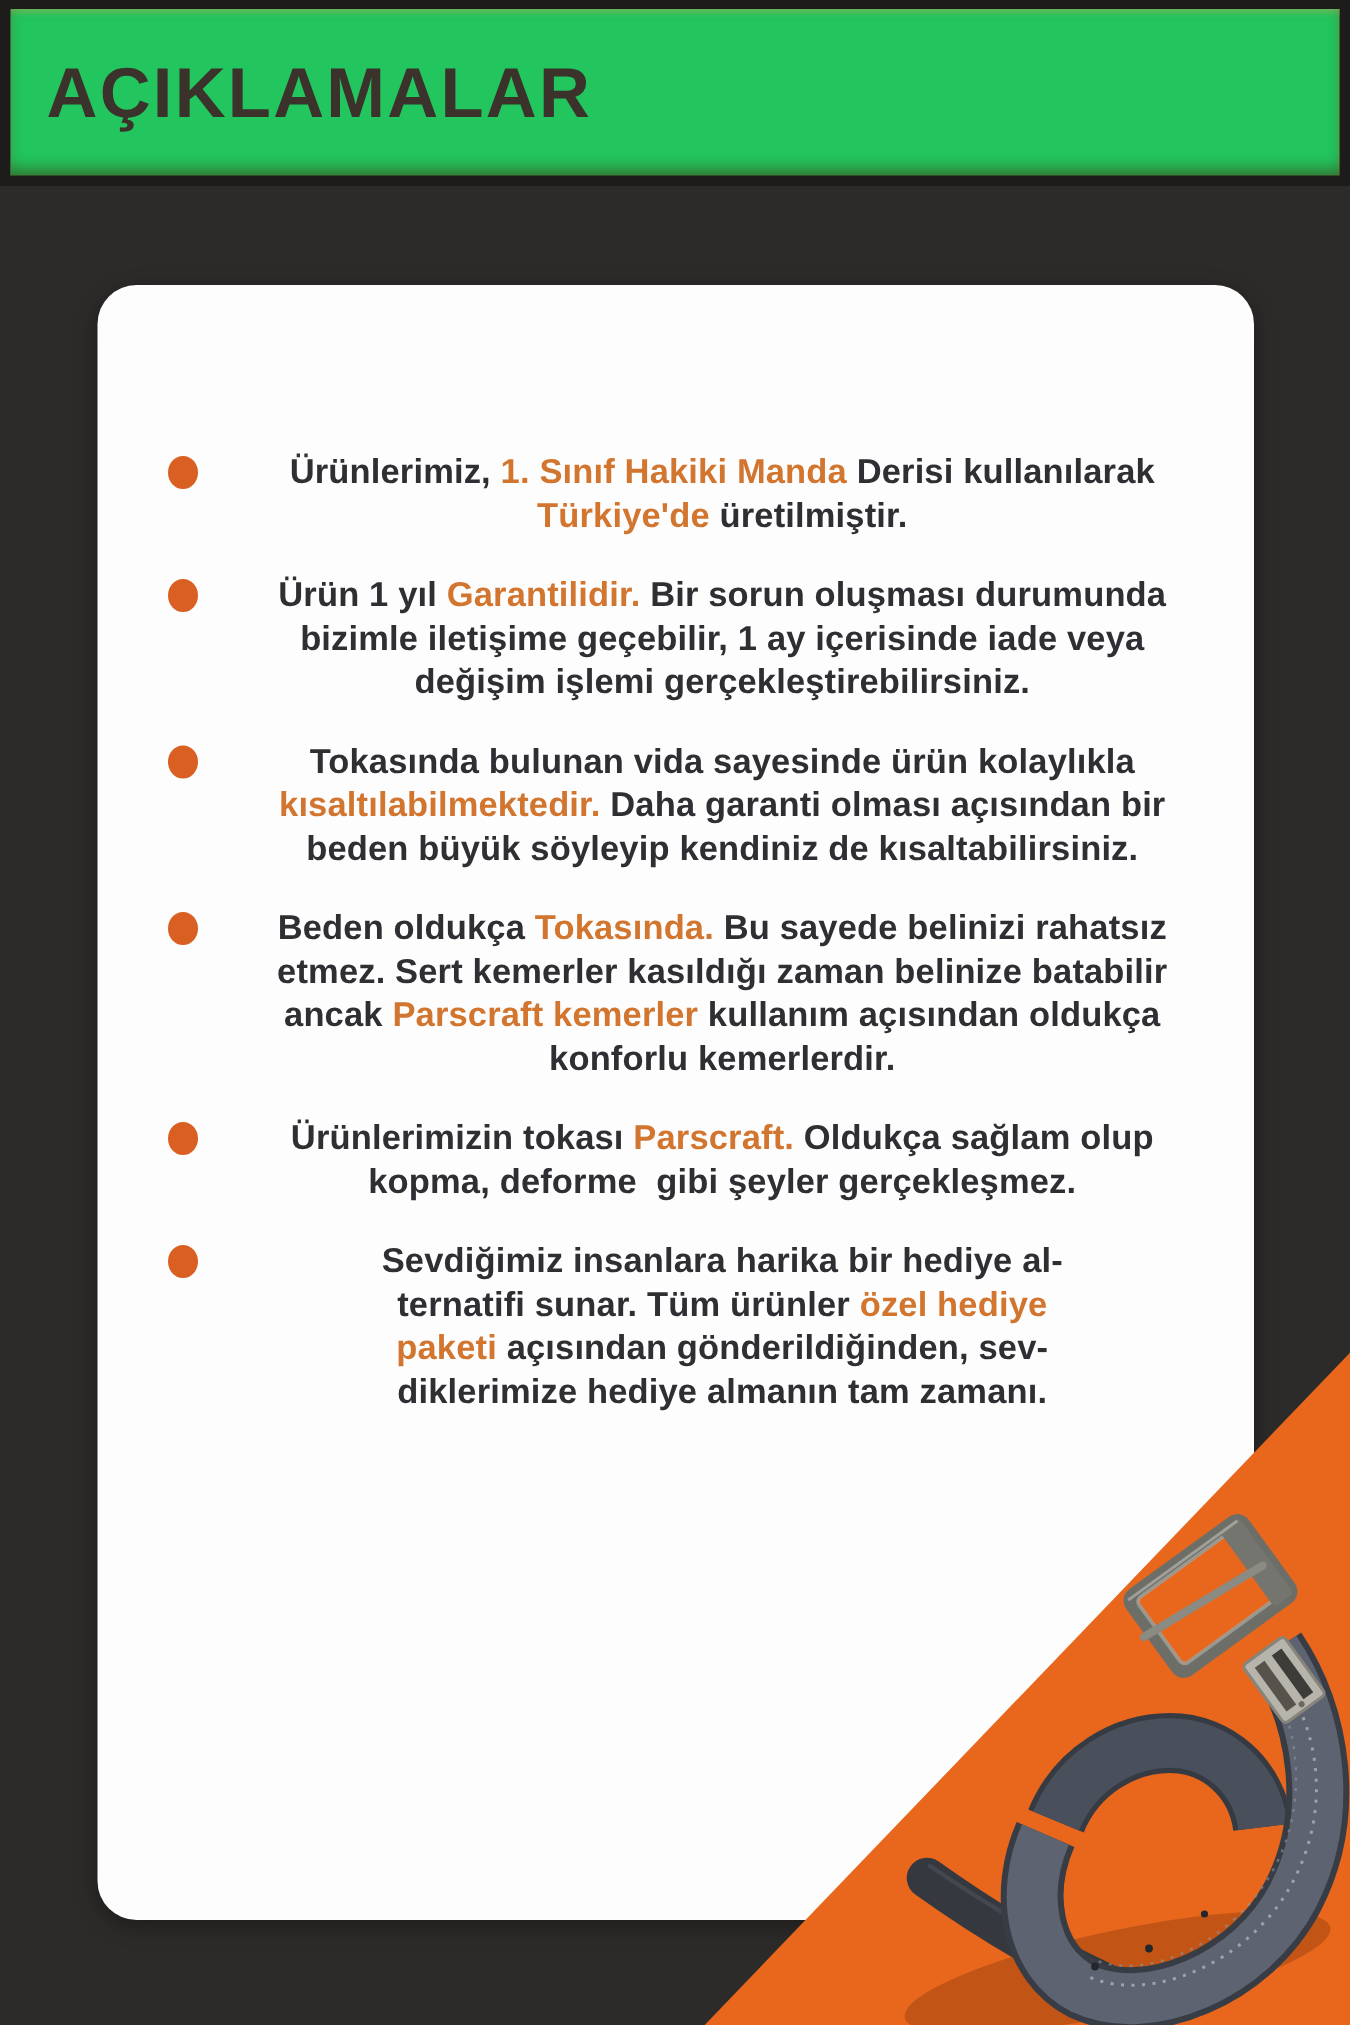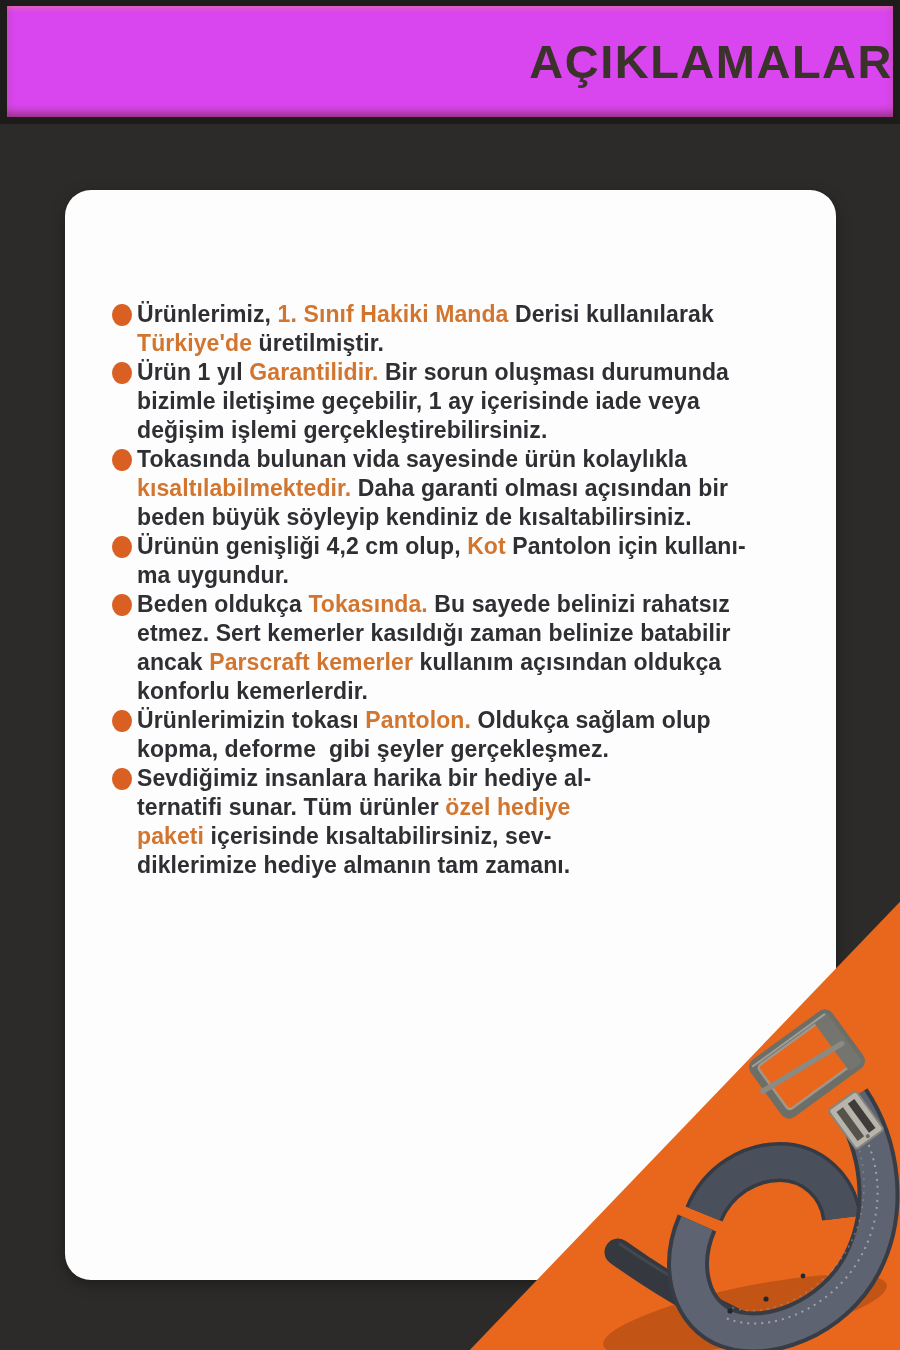--- a/index.html
+++ b/index.html
@@ -9,38 +9,38 @@
     background:#2D2B2A;
     font-family:"Liberation Sans","DejaVu Sans",sans-serif;
   }
   
   .header-frame{
     position:absolute;top:0;left:0;width:900px;height:124px;
     background:#1E1C1B;
   }
   .header{
     position:absolute;top:6px;left:7px;right:7px;bottom:7px;
-    background:#d946ef;
+    background:#22c55e;
     box-shadow:inset 0 -7px 10px -3px rgba(70,25,0,0.5), inset 0 3px 6px -2px rgba(255,160,80,0.5);
-    display:flex;align-items:center;justify-content:flex-end;padding-left:24px;
+    display:flex;align-items:center;justify-content:flex-start;padding-left:24px;
   }
   .header h1{
     margin:0;
     font-size:47px;font-weight:bold;letter-spacing:1.5px;
     color:#3A322B;
   }
   
   .card{
     position:absolute;left:65px;top:190px;width:771px;height:1090px;
     background:#FDFDFD;border-radius:26px;
     box-shadow:0 4px 14px rgba(0,0,0,0.35);
   }
   .bullet-list{
     position:absolute;left:47px;top:110px;right:10px;
-    display:flex;flex-direction:column;
+    display:flex;flex-direction:column;gap:24px;text-align:center;
   }
   .item{display:flex;align-items:flex-start;}
   .bullet{
     flex:0 0 auto;
     width:20px;height:22px;border-radius:50%;
     background:#D95F22;
     margin-top:4px;margin-right:5px;
   }
   .text{
     flex:1 1 auto;
@@ -84,40 +84,35 @@
 değişim işlemi gerçekleştirebilirsiniz.</span></div>
       </div>
       <div class="item">
         <span class="bullet"></span>
         <div class="text"><span>Tokasında bulunan vida sayesinde ürün kolaylıkla
 </span><span class="hl">kısaltılabilmektedir.</span><span> Daha garanti olması açısından bir
 beden büyük söyleyip kendiniz de kısaltabilirsiniz.</span></div>
       </div>
       <div class="item">
         <span class="bullet"></span>
-        <div class="text"><span>Ürünün genişliği 4,2 cm olup, </span><span class="hl">Kot</span><span> Pantolon için kullanı-
-ma uygundur.</span></div>
-      </div>
-      <div class="item">
-        <span class="bullet"></span>
         <div class="text"><span>Beden oldukça </span><span class="hl">Tokasında.</span><span> Bu sayede belinizi rahatsız
 etmez. Sert kemerler kasıldığı zaman belinize batabilir
 ancak </span><span class="hl">Parscraft kemerler</span><span> kullanım açısından oldukça
 konforlu kemerlerdir.</span></div>
       </div>
       <div class="item">
         <span class="bullet"></span>
-        <div class="text"><span>Ürünlerimizin tokası </span><span class="hl">Pantolon.</span><span> Oldukça sağlam olup
+        <div class="text"><span>Ürünlerimizin tokası </span><span class="hl">Parscraft.</span><span> Oldukça sağlam olup
 kopma, deforme  gibi şeyler gerçekleşmez.</span></div>
       </div>
       <div class="item">
         <span class="bullet"></span>
         <div class="text"><span>Sevdiğimiz insanlara harika bir hediye al-
 ternatifi sunar. Tüm ürünler </span><span class="hl">özel hediye
-paketi</span><span> içerisinde kısaltabilirsiniz, sev-
+paketi</span><span> açısından gönderildiğinden, sev-
 diklerimize hediye almanın tam zamanı.</span></div>
       </div>
     </div>
 </div>
 
 <div class="corner-triangle"></div>
 
 <svg class="belt" viewBox="0 0 340 360" aria-hidden="true">
 
   <ellipse cx="185" cy="325" rx="145" ry="28" fill="rgba(60,25,0,0.22)" transform="rotate(-12 185 325)"></ellipse>

